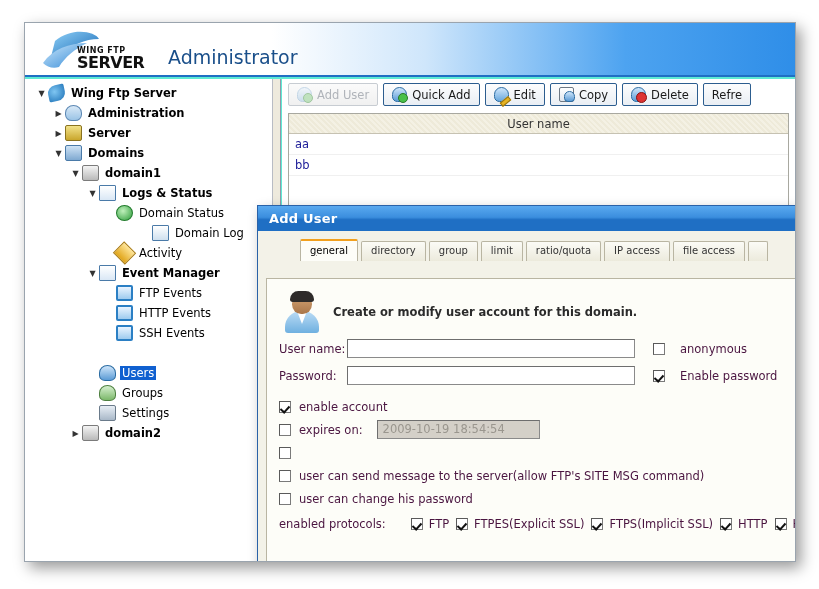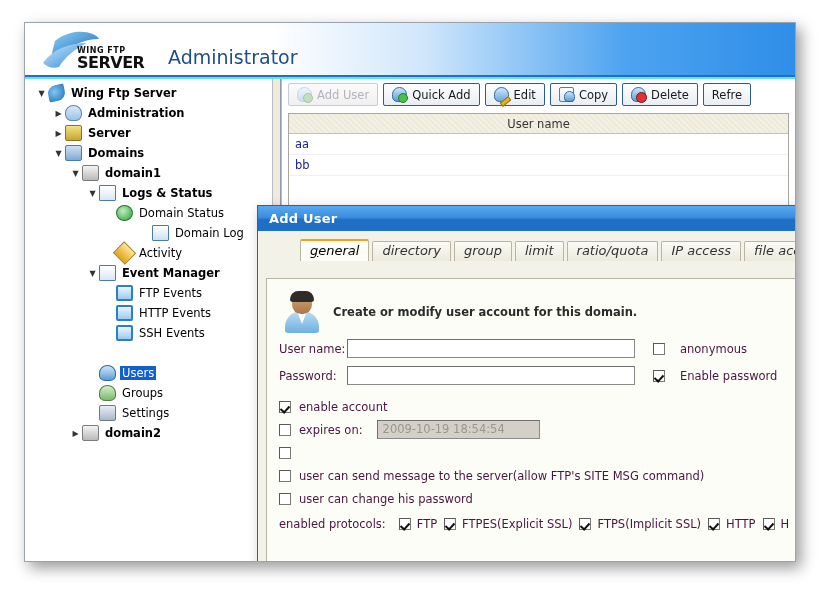--- a/index.html
+++ b/index.html
@@ -163,24 +163,24 @@
     position: absolute; top: 25px; left: 0; right: 0; bottom: 0;
     background: #f3f2e8; padding: 8px 0 0 0;
   }
   #tab-strip {
     display: flex; align-items: flex-end; gap: 3px;
     padding-left: 42px; height: 22px;
     position: relative; z-index: 2;
   }
   .tab {
     height: 20px; line-height: 18px; padding: 0 9px;
-    font-size: 13px; color: #333;
+    font-size: 10px; color: #333;
     background: linear-gradient(#fbfbf6,#eceadc);
     border: 1px solid #b9b5a2; border-bottom: none;
-    border-radius: 2px 2px 0 0; cursor: pointer; white-space: nowrap; font-style: italic;
+    border-radius: 2px 2px 0 0; cursor: pointer; white-space: nowrap;
   }
   .tab.active {
     background: #fdfdf8; color: #000;
     border-top: 2px solid #f2a01e;
     height: 22px; line-height: 19px;
   }
   .tab.active .acc { text-decoration: underline; }
   #tab-content {
     position: absolute; top: 47px; left: 8px; right: 0; bottom: 0;
     background: #fdfdf8; border: 1px solid #b9b5a2; border-right: none; border-bottom: none;
@@ -246,21 +246,21 @@
     width: 163px; height: 19px; margin-left: 6px;
     background: #d4d0c8; border: 1px solid #8a8a8a;
     border-top-color: #6e6e6e; border-left-color: #6e6e6e;
     font-size: 11.5px; color: #9a968e; line-height: 17px; padding-left: 5px;
   }
 
   #protocols-row {
     display: flex; align-items: center; gap: 7px;
     margin-top: 7px; font-size: 11.5px; color: #4a1540; white-space: nowrap;
   }
-  #protocols-row .plabel { margin-right: 6px; }
+  #protocols-row .plabel { margin-right: 18px; }
   .proto { display: inline-flex; align-items: center; gap: 6px; margin-right: 7px; }
 </style>
 </head>
 <body>
 
 <div id="app-window">
 
   <div id="banner">
     <svg id="logo-mark" viewBox="0 0 104 44">
       <defs>

